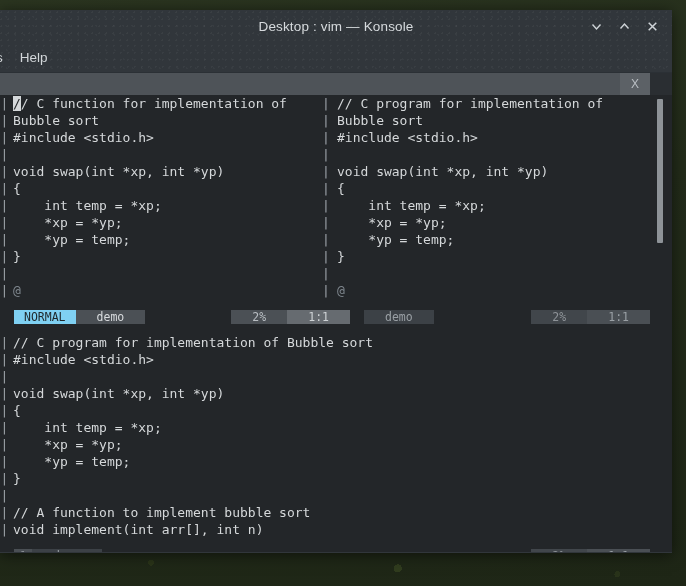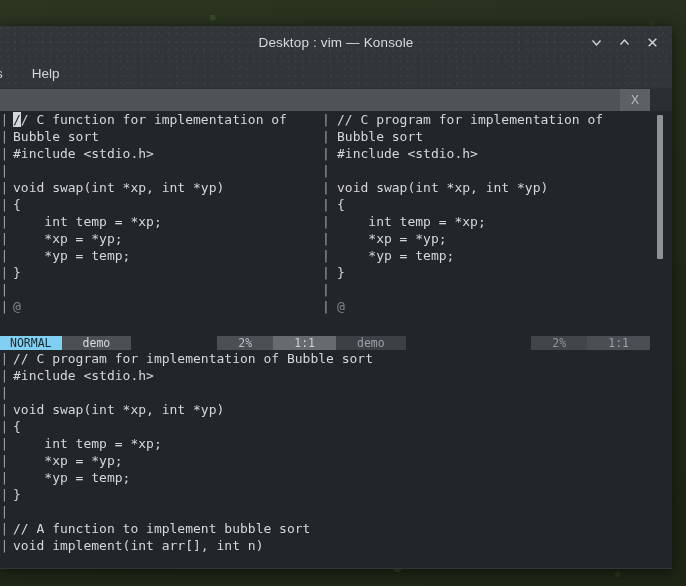--- a/index.html
+++ b/index.html
@@ -25,21 +25,21 @@
       radial-gradient(circle at 40% 92%, #46553a 0 3px, transparent 3px),
       radial-gradient(circle at 58% 97%, #303c1e 0 4px, transparent 4px),
       radial-gradient(circle at 75% 93%, #3c4a28 0 3px, transparent 3px),
       radial-gradient(circle at 90% 98%, #29331a 0 3px, transparent 3px),
       linear-gradient(170deg, #2b3520 0%, #232c1a 40%, #1e2616 100%);
   }
 
   
   #window {
     position: absolute;
-    left: 0; top: 26px;
+    left: 0; top: 10px;
     width: 672px; height: 543px;
     background: #31363b;
     box-shadow: 0 2px 14px rgba(0,0,0,.55);
   }
 
   
   #titlebar {
     position: relative;
     height: 33px;
     background: #31363b;
@@ -71,21 +71,20 @@
     height: 30px;
     background: #31363b;
     background-image:
       radial-gradient(circle at 25% 40%, rgba(255,255,255,.04) 0 1px, transparent 1px),
       radial-gradient(circle at 75% 80%, rgba(255,255,255,.03) 0 1px, transparent 1px);
     background-size: 7px 7px, 9px 9px;
     display: flex; align-items: center;
     padding-left: 0;
     box-sizing: border-box;
     border-bottom: 1px solid #2b3035;
-    gap: 12px;
   }
   .menu-item {
     color: #d3d7da;
     font-size: 13.5px;
     padding: 0 11px;
     line-height: 29px;
     cursor: default;
   }
   .menu-item.clipped { padding-left: 0; padding-right: 6px; margin-left: -4px; }
 
@@ -157,23 +156,24 @@
     line-height: 17px;
     white-space: pre;
     padding-left: 4px;
   }
   .code .tilde-at { color: #7d858c; }
 
   
   .statusline {
     display: flex;
     height: 35px;
-    align-items: flex-end;
+    align-items: center;
     font-size: 11.5px;
     font-family: "DejaVu Sans Mono", "Liberation Mono", monospace;
+    margin-left: 14px;
   }
   .sl-seg {
     display: flex; align-items: center;
     padding: 0 21px;
     white-space: pre;
   }
   .sl-mode-active { background: #7fd0f2; color: #1f2629; font-weight: 400; padding: 0 10px; }
   .sl-file-active { background: #4b5055; color: #d8dbde; }
   .sl-fill-active { background: #3a3f44; flex: 1; }
   .sl-pct-active  { background: #4b5055; color: #b9bec3; }

